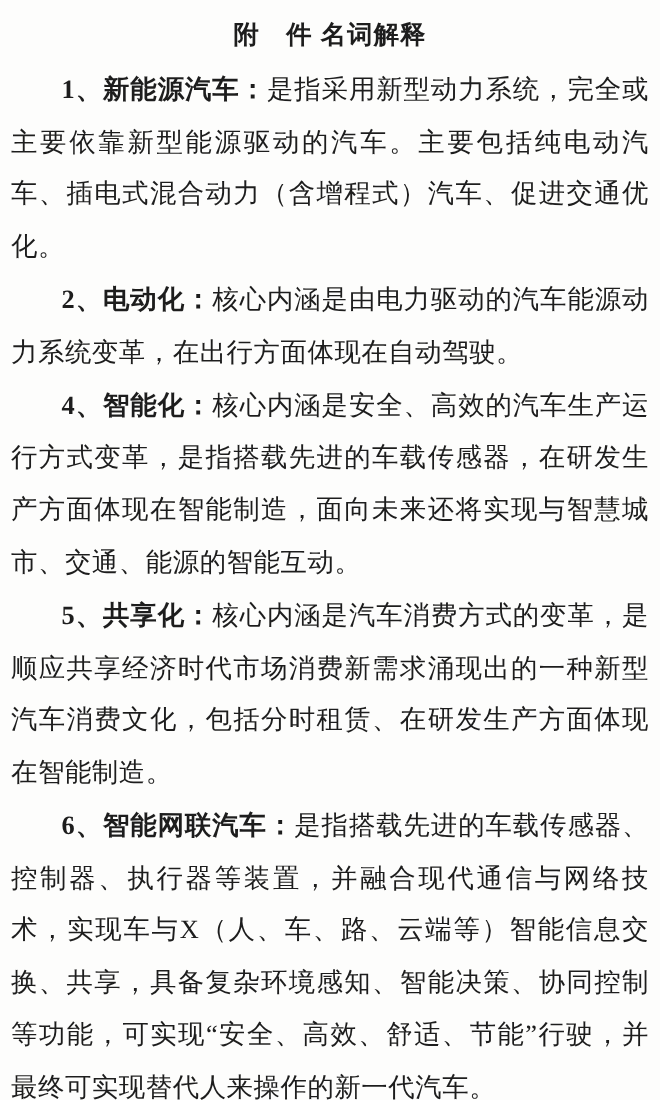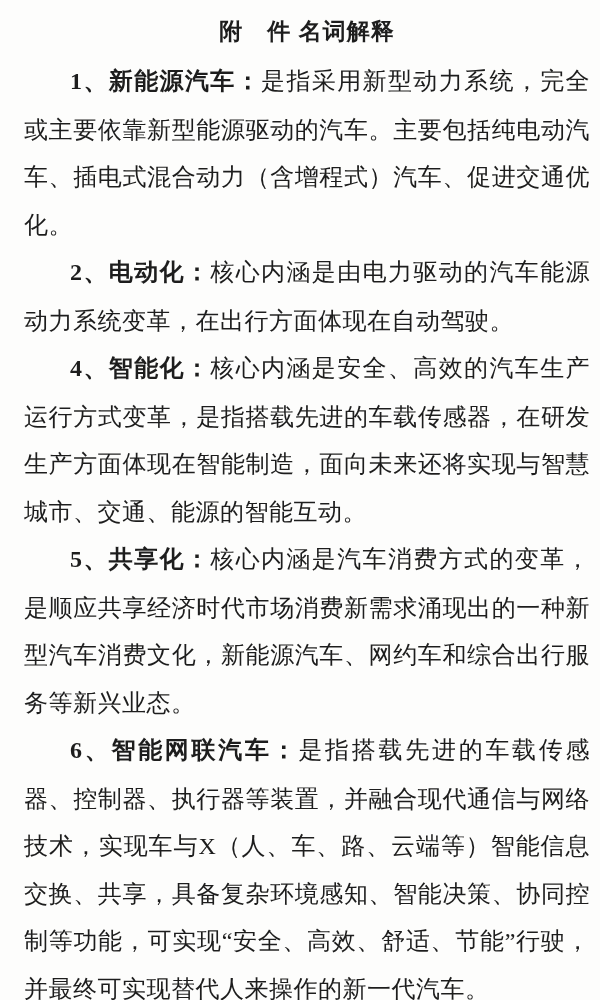--- a/index.html
+++ b/index.html
@@ -8,21 +8,21 @@
     width: 600px;
     height: 1000px;
     background: #fdfdfc;
     color: #1d1d1d;
     font-family: "Liberation Serif", "DejaVu Serif", serif;
     overflow: hidden;
   }
   .page {
     width: 600px;
     height: 1000px;
-    padding: 10px 10px 0 24px;
+    padding: 10px 10px 0 10px;
   }
   .doc-title {
     text-align: center;
     font-family: "Liberation Sans", "DejaVu Sans", sans-serif;
     font-weight: bold;
     font-size: 23px;
     line-height: 34px;
     letter-spacing: 1px;
     white-space: pre;
     margin-top: 4px;
@@ -35,37 +35,37 @@
     text-justify: inter-character;
     text-indent: 46px;
     letter-spacing: 0.5px;
   }
   .entry-lead-num {
     font-weight: bold;
     font-family: "Liberation Serif", "DejaVu Serif", serif;
   }
   .entry-lead-term {
     font-weight: bold;
-    font-family: Liberation Mono, monospace;
+    font-family: Liberation Sans, sans-serif;
   }
 </style>
 </head>
 <body>
 
 <div class="page">
 
   <h1 class="doc-title">附　件 名词解释</h1>
 
   <div class="glossary">
 
     <p><span class="entry-lead-num">1、</span><span class="entry-lead-term">新能源汽车：</span><span>是指采用新型动力系统，完全或主要依靠新型能源驱动的汽车。主要包括纯电动汽车、插电式混合动力（含增程式）汽车、促进交通优化。</span></p>
 
     <p><span class="entry-lead-num">2、</span><span class="entry-lead-term">电动化：</span><span>核心内涵是由电力驱动的汽车能源动力系统变革，在出行方面体现在自动驾驶。</span></p>
 
 
     <p><span class="entry-lead-num">4、</span><span class="entry-lead-term">智能化：</span><span>核心内涵是安全、高效的汽车生产运行方式变革，是指搭载先进的车载传感器，在研发生产方面体现在智能制造，面向未来还将实现与智慧城市、交通、能源的智能互动。</span></p>
 
-    <p><span class="entry-lead-num">5、</span><span class="entry-lead-term">共享化：</span><span>核心内涵是汽车消费方式的变革，是顺应共享经济时代市场消费新需求涌现出的一种新型汽车消费文化，新能源汽车、网约车和综合出行服务等新兴业态。</span></p>
+    <p><span class="entry-lead-num">5、</span><span class="entry-lead-term">共享化：</span><span>核心内涵是汽车消费方式的变革，是顺应共享经济时代市场消费新需求涌现出的一种新型汽车消费文化，包括分时租赁、在研发生产方面体现在智能制造。</span></p>
 
     <p><span class="entry-lead-num">6、</span><span class="entry-lead-term">智能网联汽车：</span><span>是指搭载先进的车载传感器、控制器、执行器等装置，并融合现代通信与网络技术，实现车与X（人、车、路、云端等）智能信息交换、共享，具备复杂环境感知、智能决策、协同控制等功能，可实现“安全、高效、舒适、节能”行驶，并最终可实现替代人来操作的新一代汽车。</span></p>
 
   </div>
 </div>
 
 </body></html>

